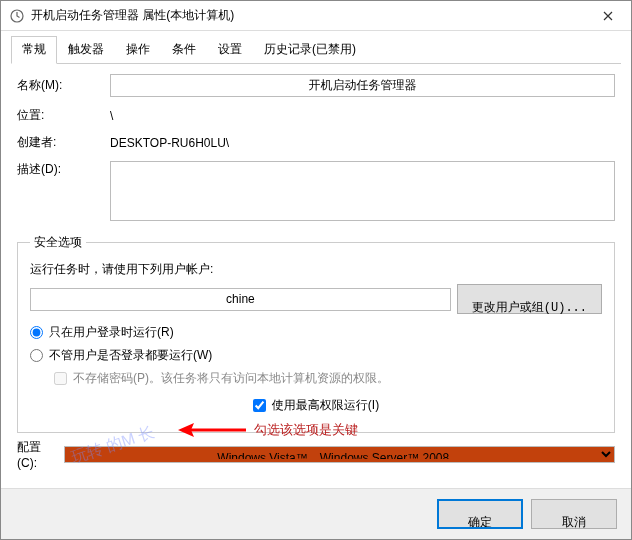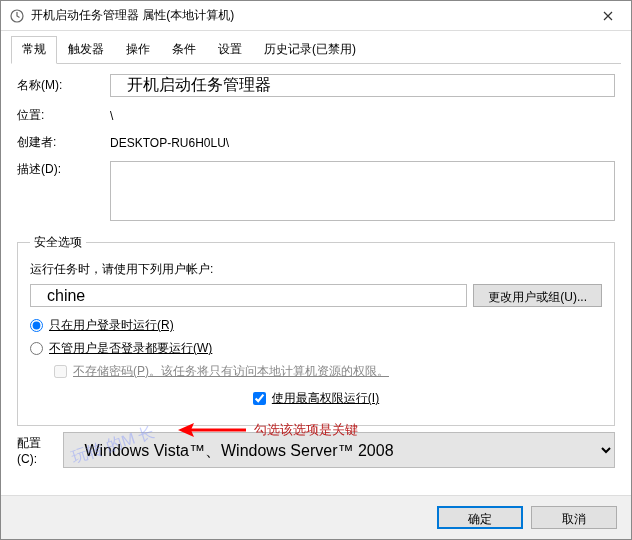--- a/index.html
+++ b/index.html
@@ -54,46 +54,47 @@
     border-color: #ccc;
     background: #fff;
     border-bottom: 1px solid #fff;
   }
   .panel { padding: 10px 6px 6px; flex: 1; }
   .row { display: flex; align-items: center; margin-bottom: 10px; gap: 15px; }
   .row .lbl { width: 78px; }
   .row .val { flex: 1; }
   input.text, textarea, select, input.account {
     font-family: inherit;
-    font-size: 16px;
+    font-size: 12px;
     border: 1px solid #bcbcbc;
-    padding: 3px 16px;
+    padding: 3px 4px;
     background: #fff;
+    text-align: center;
   }
   input.text { width: 100%; height: 23px; }
   textarea { width: 100%; height: 60px; resize: none; }
-  select { width: 100%; height: 36px; background:#e5e5e5; }
+  select { width: 100%; height: 17px; background:#c2410c; }
   fieldset {
     border: 1px solid #ccc;
     margin: 8px 0 0 0;
     padding: 10px 12px 12px;
   }
   legend { padding: 0 4px; font-size: 12px; }
   .acctrow { display: flex; gap: 6px; align-items: center; margin: 6px 0 10px; }
   input.account { flex: 1; height: 23px; }
   .btn {
     border: 1px solid #adadad;
     background: #e1e1e1;
     height: 23px;
-    padding: 4px 14px;
-    font-family: Liberation Sans, sans-serif;
+    padding: 14px 14px;
+    font-family: Liberation Mono, monospace;
     font-size: 12px;
   }
   .btn.ok { background: #e1e1e1; border-color:#0078d7; outline:1px solid #0078d7; outline-offset:-2px; }
-  .radio-row, .check-row { display: flex; align-items: center; gap: 6px; margin: 6px 0; text-decoration: underline; }
+  .radio-row, .check-row { display: flex; align-items: center; gap: 6px; margin: 6px 0; }
   .radio-row input, .check-row input { margin: 0; }
   .indent { margin-left: 24px; color: #888; display:flex; align-items:center; gap:6px;}
   .indent input { accent-color:#888; }
   .bottom-row {
     display: flex; align-items: center;
     padding: 6px 0 0 0;
   }
   .footer {
     border-top: 1px solid #ddd;
     padding: 10px 14px;

